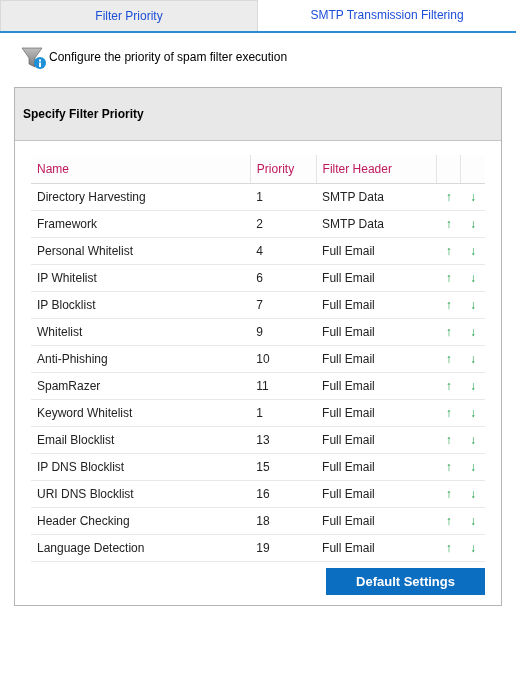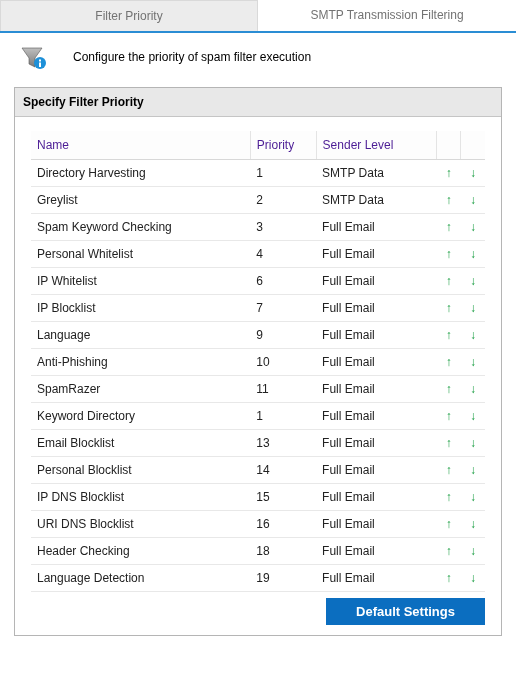--- a/index.html
+++ b/index.html
@@ -13,64 +13,64 @@
   }
   .tabs {
     display: flex;
     border-bottom: 2px solid #2a8dd4;
     min-height: 30px;
   }
   .tab {
     width: 50%;
     text-align: center;
     padding: 8px 0;
-    color: #737373;
+    color: #1d4ed8;
     font-size: 12px;
     cursor: pointer;
   }
   .tab.active {
     background: #ececec;
     border: 1px solid #d9d9d9;
     border-bottom: none;
   }
   .desc-row {
     display: flex;
     align-items: center;
-    gap: 29px;
+    gap: 5px;
     padding: 12px 20px 18px 20px;
   }
   .funnel-icon {
     width: 24px;
     height: 24px;
     position: relative;
     flex-shrink: 0;
   }
   .funnel-svg { display:block; }
   .panel {
     border: 1px solid #b5b5b5;
     margin: 0 14px 14px 14px;
   }
   .panel-header {
     background: #e8e8e8;
     font-weight: bold;
     font-size: 12px;
-    padding: 7px 8px;
+    padding: 19px 8px;
     border-bottom: 1px solid #c5c5c5;
   }
   .panel-body {
     padding: 14px 16px 10px 16px;
   }
   table {
     width: 100%;
     border-collapse: collapse;
   }
   thead th {
     text-align: left;
     font-weight: normal;
-    color: #4c1d95;
+    color: #be185d;
     font-size: 12px;
     padding: 7px 6px;
     border-right: 1px solid #e4e4e4;
     border-bottom: 1px solid #d8d8d8;
     background: #fdfdfd;
   }
   thead th:last-child { border-right: none; }
   tbody td {
     padding: 6px 6px;
     border-bottom: 1px solid #e8e8e8;
@@ -133,49 +133,42 @@
 </div>
 
 <div class="panel">
   <div class="panel-header">Specify Filter Priority</div>
   <div class="panel-body">
     <table>
       <thead>
         <tr>
           <th class="col-name">Name</th>
           <th class="col-priority">Priority</th>
-          <th class="col-level">Sender Level</th>
+          <th class="col-level">Filter Header</th>
           <th class="col-arrow"></th>
           <th class="col-arrow"></th>
         </tr>
       </thead>
       <tbody>
 
       <tr>
             <td class="col-name">Directory Harvesting</td>
             <td class="col-priority">1</td>
             <td class="col-level">SMTP Data</td>
             <td class="col-arrow"><span class="arrow">↑</span></td>
             <td class="col-arrow"><span class="arrow">↓</span></td>
           </tr>
           <tr>
-            <td class="col-name">Greylist</td>
+            <td class="col-name">Framework</td>
             <td class="col-priority">2</td>
             <td class="col-level">SMTP Data</td>
             <td class="col-arrow"><span class="arrow">↑</span></td>
             <td class="col-arrow"><span class="arrow">↓</span></td>
           </tr>
           <tr>
-            <td class="col-name">Spam Keyword Checking</td>
-            <td class="col-priority">3</td>
-            <td class="col-level">Full Email</td>
-            <td class="col-arrow"><span class="arrow">↑</span></td>
-            <td class="col-arrow"><span class="arrow">↓</span></td>
-          </tr>
-          <tr>
             <td class="col-name">Personal Whitelist</td>
             <td class="col-priority">4</td>
             <td class="col-level">Full Email</td>
             <td class="col-arrow"><span class="arrow">↑</span></td>
             <td class="col-arrow"><span class="arrow">↓</span></td>
           </tr>
           <tr>
             <td class="col-name">IP Whitelist</td>
             <td class="col-priority">6</td>
             <td class="col-level">Full Email</td>
@@ -183,57 +176,50 @@
             <td class="col-arrow"><span class="arrow">↓</span></td>
           </tr>
           <tr>
             <td class="col-name">IP Blocklist</td>
             <td class="col-priority">7</td>
             <td class="col-level">Full Email</td>
             <td class="col-arrow"><span class="arrow">↑</span></td>
             <td class="col-arrow"><span class="arrow">↓</span></td>
           </tr>
           <tr>
-            <td class="col-name">Language</td>
+            <td class="col-name">Whitelist</td>
             <td class="col-priority">9</td>
             <td class="col-level">Full Email</td>
             <td class="col-arrow"><span class="arrow">↑</span></td>
             <td class="col-arrow"><span class="arrow">↓</span></td>
           </tr>
           <tr>
             <td class="col-name">Anti-Phishing</td>
             <td class="col-priority">10</td>
             <td class="col-level">Full Email</td>
             <td class="col-arrow"><span class="arrow">↑</span></td>
             <td class="col-arrow"><span class="arrow">↓</span></td>
           </tr>
           <tr>
             <td class="col-name">SpamRazer</td>
             <td class="col-priority">11</td>
             <td class="col-level">Full Email</td>
             <td class="col-arrow"><span class="arrow">↑</span></td>
             <td class="col-arrow"><span class="arrow">↓</span></td>
           </tr>
           <tr>
-            <td class="col-name">Keyword Directory</td>
+            <td class="col-name">Keyword Whitelist</td>
             <td class="col-priority">1</td>
             <td class="col-level">Full Email</td>
             <td class="col-arrow"><span class="arrow">↑</span></td>
             <td class="col-arrow"><span class="arrow">↓</span></td>
           </tr>
           <tr>
             <td class="col-name">Email Blocklist</td>
             <td class="col-priority">13</td>
-            <td class="col-level">Full Email</td>
-            <td class="col-arrow"><span class="arrow">↑</span></td>
-            <td class="col-arrow"><span class="arrow">↓</span></td>
-          </tr>
-          <tr>
-            <td class="col-name">Personal Blocklist</td>
-            <td class="col-priority">14</td>
             <td class="col-level">Full Email</td>
             <td class="col-arrow"><span class="arrow">↑</span></td>
             <td class="col-arrow"><span class="arrow">↓</span></td>
           </tr>
           <tr>
             <td class="col-name">IP DNS Blocklist</td>
             <td class="col-priority">15</td>
             <td class="col-level">Full Email</td>
             <td class="col-arrow"><span class="arrow">↑</span></td>
             <td class="col-arrow"><span class="arrow">↓</span></td>

